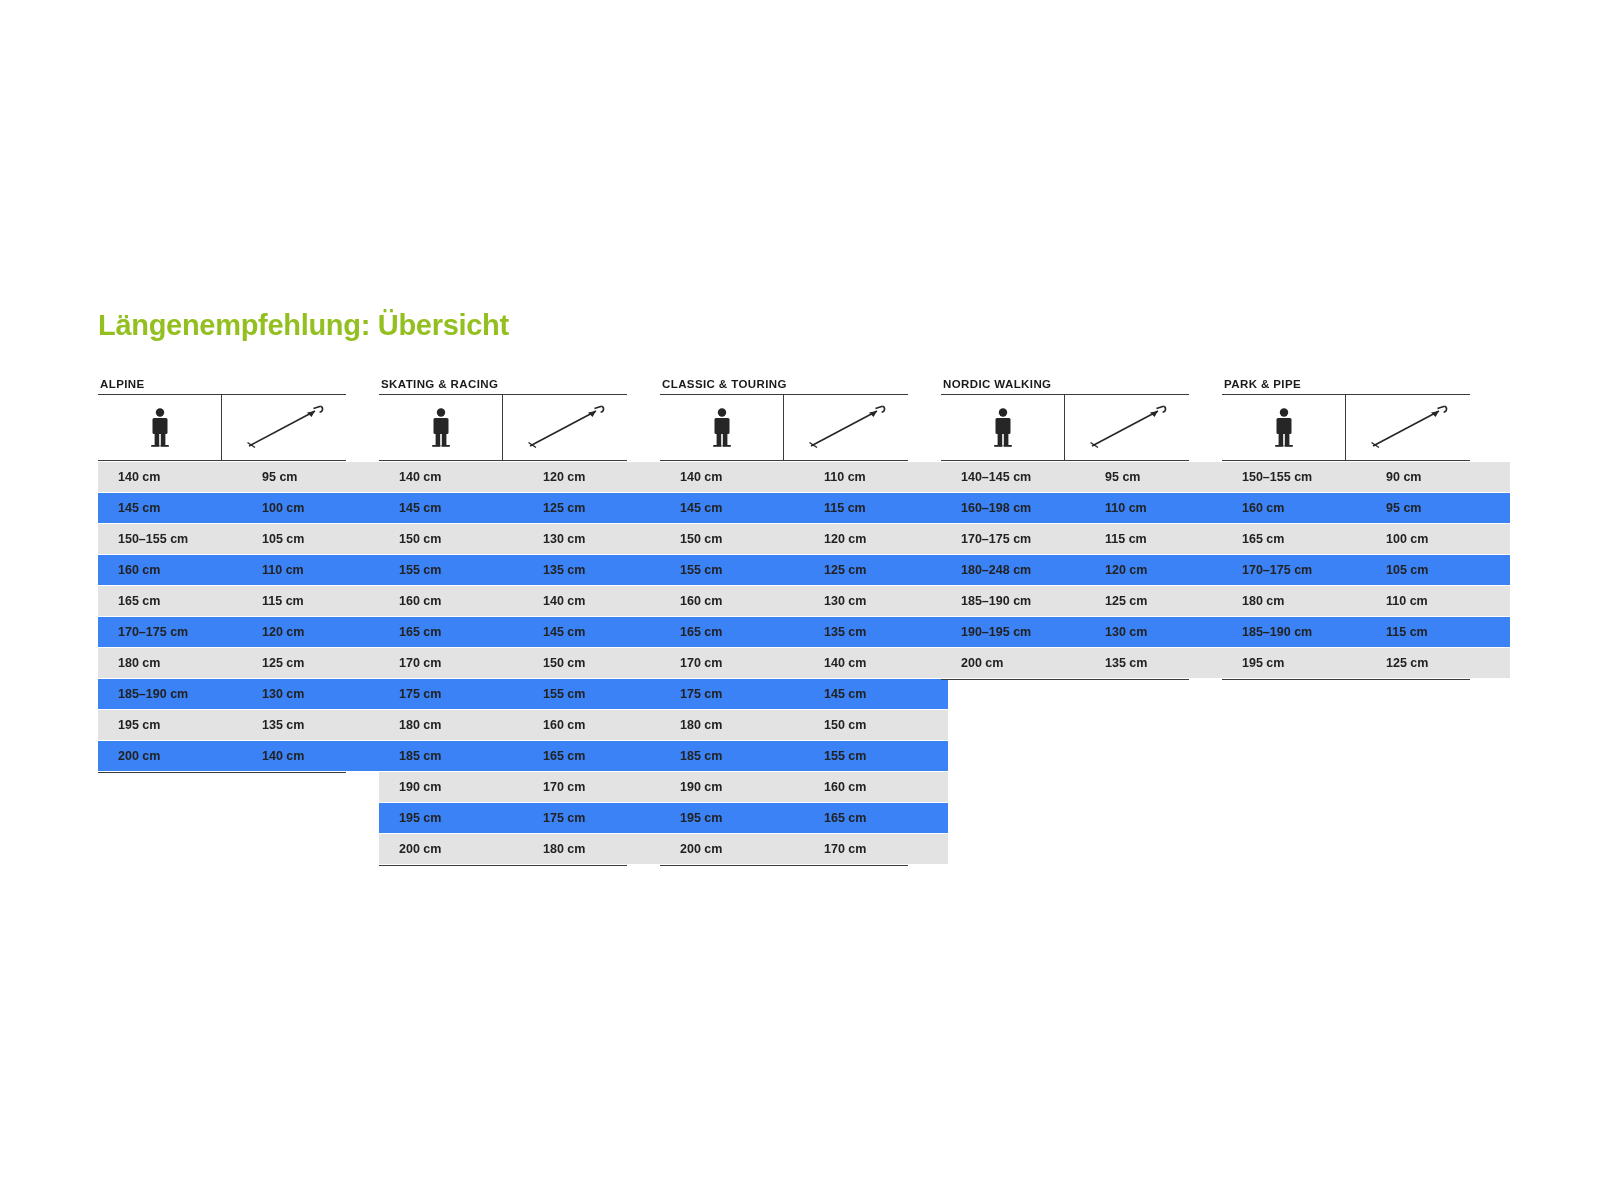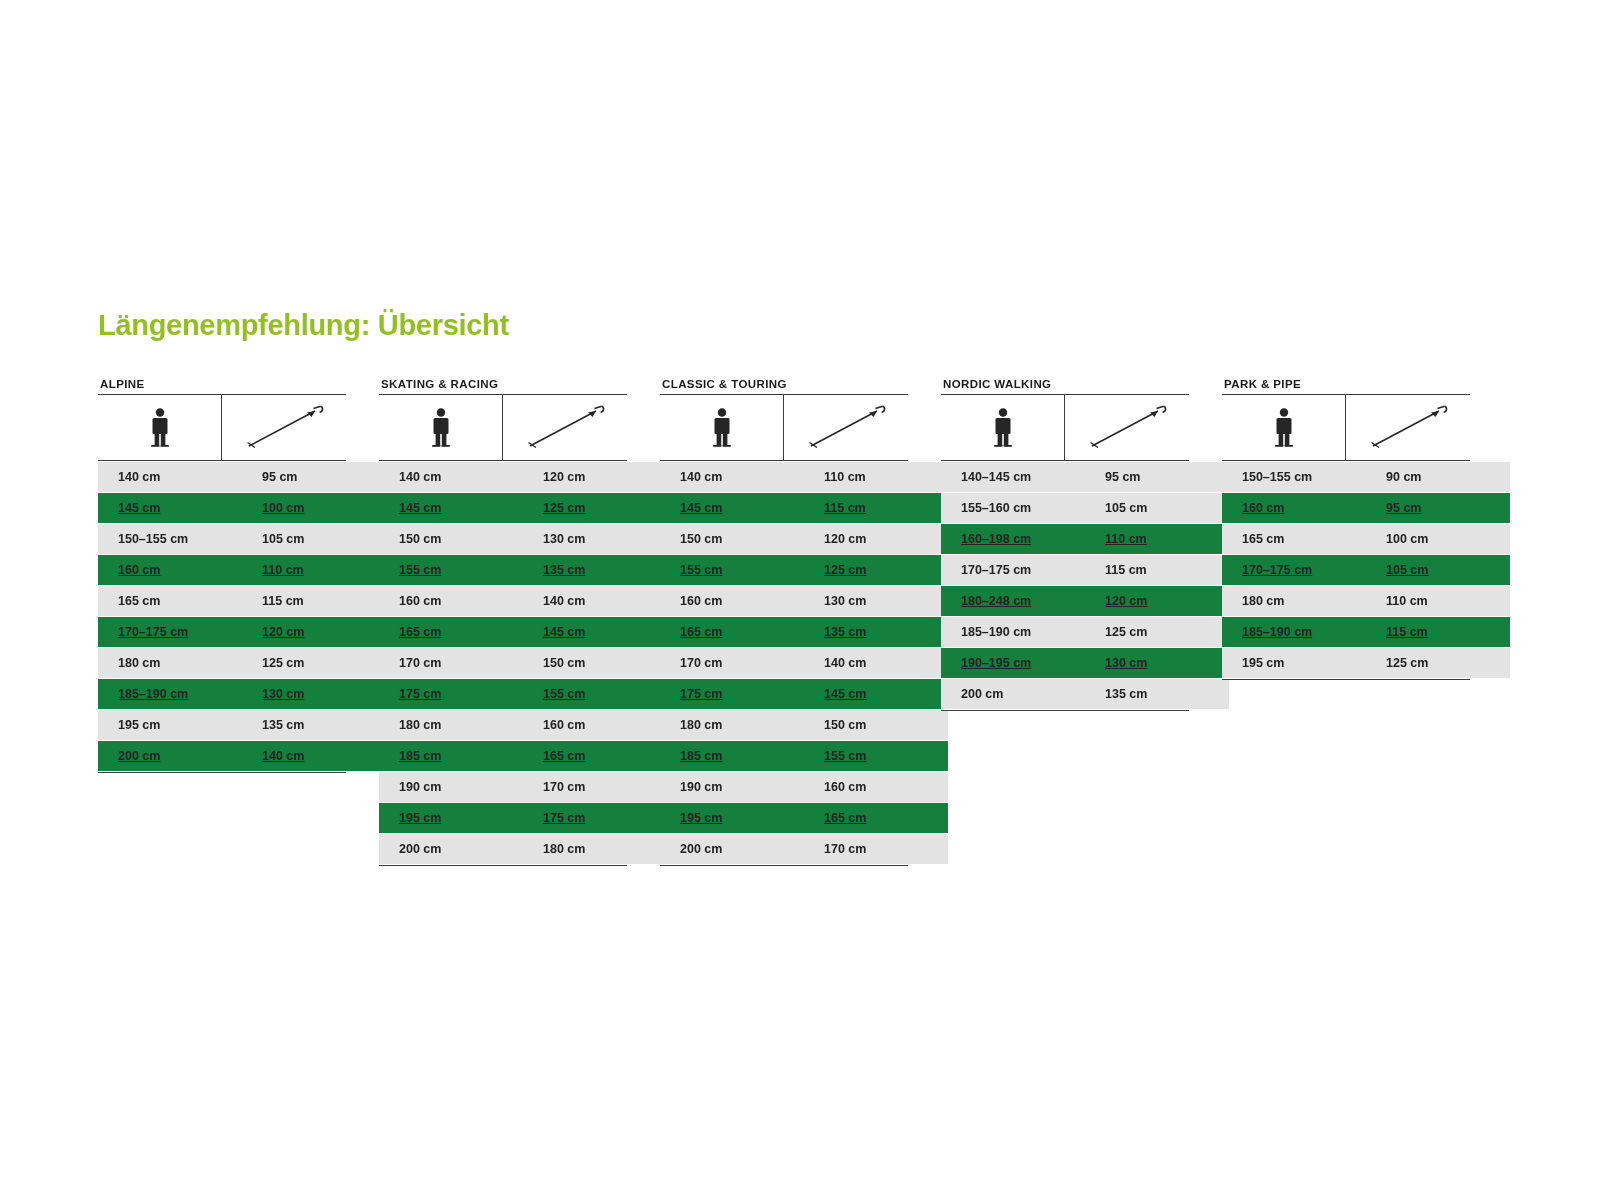--- a/index.html
+++ b/index.html
@@ -59,22 +59,21 @@
     padding: 0 0 0 20px;
     border-top: 1px solid #ffffff;
     border-bottom: 1px solid #ffffff;
     vertical-align: middle;
     white-space: nowrap;
   }
   table.lentable tr.shade td {
     background: #e3e3e3;
   }
   table.lentable tr.plain td {
-    background: #15803d;
-    text-decoration: underline;
+    background: #3b82f6;
   }
   table.lentable td.c1 { width: 124px; }
   table.lentable td.c2 { width: 124px; }
 
   
   .head-row {
     display: flex;
     width: 248px;
     border-top: 1.5px solid #3b3b3b;
     border-bottom: 1.5px solid #3b3b3b;
@@ -373,24 +372,20 @@
     </svg>
   </span>
           </div>
         </div>
         <table class="lentable">
           <tbody>
             <tr class="shade">
               <td class="c1">140–145 cm</td>
               <td class="c2">95 cm</td>
             </tr>
-            <tr class="shade">
-              <td class="c1">155–160 cm</td>
-              <td class="c2">105 cm</td>
-            </tr>
             <tr class="plain">
               <td class="c1">160–198 cm</td>
               <td class="c2">110 cm</td>
             </tr>
             <tr class="shade">
               <td class="c1">170–175 cm</td>
               <td class="c2">115 cm</td>
             </tr>
             <tr class="plain">
               <td class="c1">180–248 cm</td>

